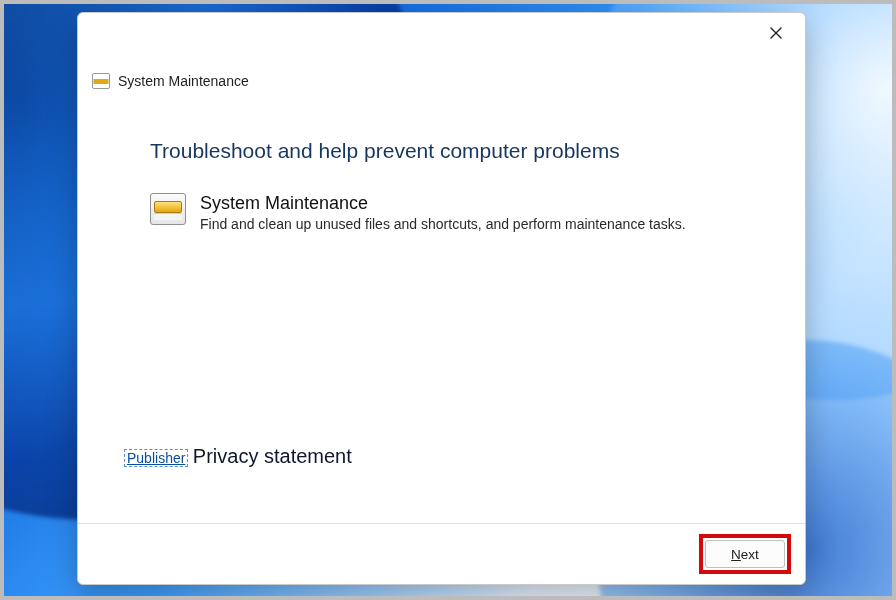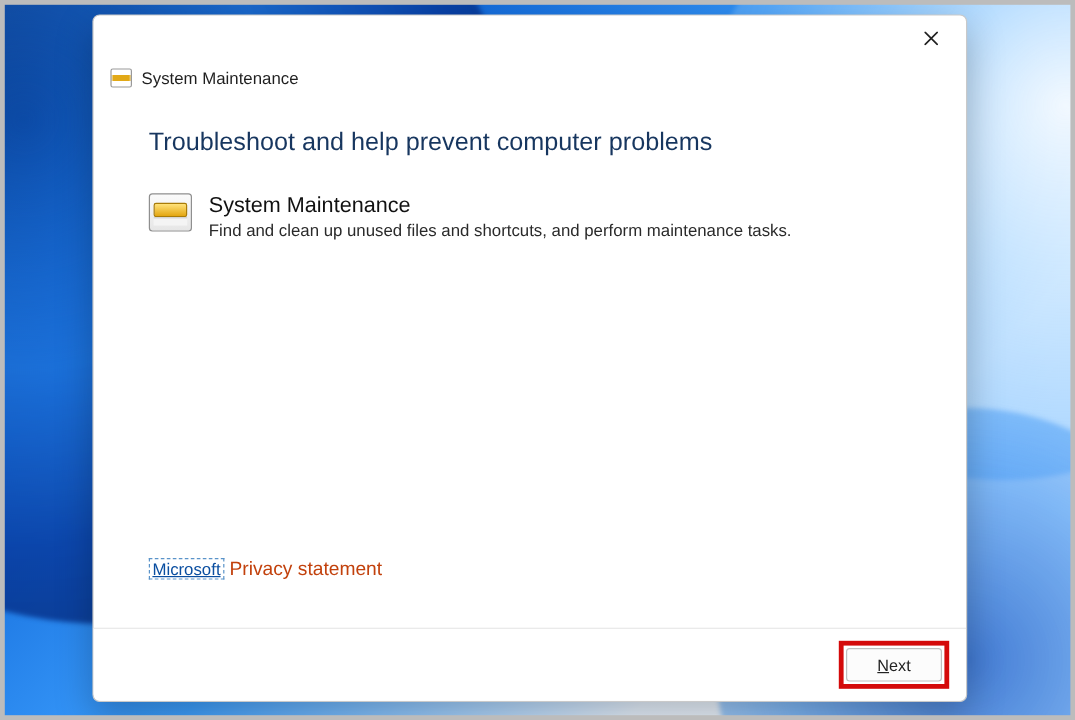--- a/index.html
+++ b/index.html
@@ -26,21 +26,21 @@
     .frame-border { position:absolute; inset:0; border:4px solid #bcbcbc; pointer-events:none; }
 
     .dialog {
       position: absolute;
       left: 77px; top: 12px;
       width: 729px; height: 573px;
       background: #ffffff;
       border: 1px solid #c9c9c9;
       border-radius: 6px;
       box-shadow: 0 12px 30px rgba(0,0,0,0.25);
-      display: flex; flex-direction: column;
+      display: flex; flex-direction: column; gap: 16px;
     }
     .dlg-titlebar {
       height: 46px;
       display: flex; align-items: flex-start; justify-content: flex-end;
       padding: 6px 8px;
     }
     .close-btn {
       width: 42px; height: 30px;
       display: flex; align-items: center; justify-content: center;
       font-size: 16px; color: #222; cursor: pointer;
@@ -49,21 +49,21 @@
 
     .dlg-header {
       display: flex; align-items: center; gap: 8px;
       padding: 0 14px 6px 14px;
       margin-top: -2px;
     }
     .hdr-title { font-size: 14px; color: #1f1f1f; }
 
     .dlg-body {
       flex: 1 0 auto;
-      padding: 28px 46px 0 46px;
+      padding: 28px 46px 0 72px;
       position: relative;
     }
     .heading {
       font-size: 21px;
       color: #17365f;
       font-weight: 400;
       margin-bottom: 30px;
     }
     .item-row { display: flex; align-items: flex-start; gap: 14px; }
     .item-text .item-title { font-size: 18px; color: #111; line-height: 1.15; }
@@ -77,21 +77,21 @@
       font-size: 14px;
       color: #0a4ea0;
       text-decoration: underline;
       border: 1px dashed #5a93c9;
       padding: 0 2px;
       margin-bottom: 22px;
       cursor: pointer;
     }
     .pub-row { font-size: 14px; color: #222; margin-bottom: 10px; }
     .pub-row .label { margin-right: 6px; }
-    .priv-link { font-size: 16px; color: #c2410c; cursor: pointer; }
+    .priv-link { font-size: 20px; color: #0f172a; cursor: pointer; }
 
     .dlg-footer {
       border-top: 1px solid #dddddd;
       padding: 10px 14px;
       display: flex; justify-content: flex-end; gap: 10px;
       background: #fff;
       border-radius: 0 0 6px 6px;
     }
     .btn {
       min-width: 80px; height: 28px;
@@ -162,21 +162,21 @@
 
     <div class="item-row">
       <span class="maint-icon"></span>
       <div class="item-text">
         <div class="item-title">System Maintenance</div>
         <div class="item-desc">Find and clean up unused files and shortcuts, and perform maintenance tasks.</div>
       </div>
     </div>
 
     <div class="body-bottom">
-      <a class="adv-link">Microsoft</a>
+      <a class="adv-link">Publisher</a>
       <a class="priv-link">Privacy statement</a>
     </div>
   </div>
 
   <div class="dlg-footer">
     <span class="next-wrap">
       <button class="btn">
           <span class="accel">N</span>
           <span>ext</span>
         </button>

